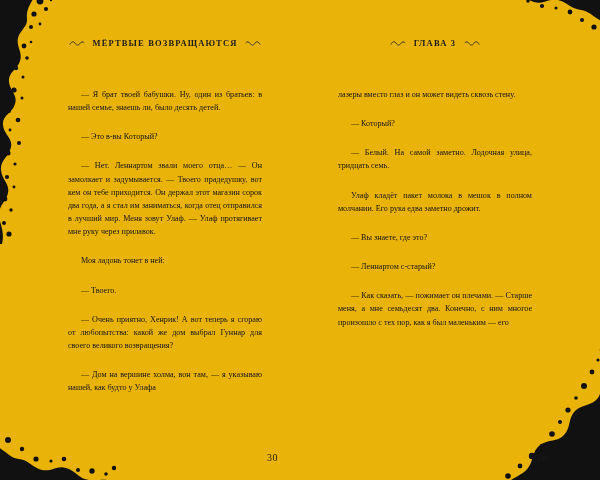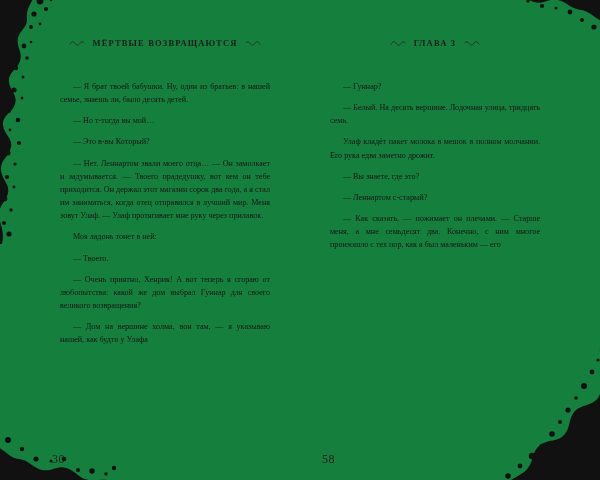--- a/index.html
+++ b/index.html
@@ -4,21 +4,21 @@
 <style>
   html, body {
     margin: 0;
     padding: 0;
     background: #ffffff;
   }
   #page {
     position: relative;
     width: 600px;
     height: 480px;
-    background: #15803d;
+    background: #eab308;
     overflow: hidden;
     font-family: "Liberation Serif", "DejaVu Serif", serif;
     color: #141414;
   }
 
   
   .grunge {
     position: absolute;
     pointer-events: none;
   }
@@ -70,29 +70,29 @@
   .textblock {
     flex: 1 1 auto;
     font-size: 8.1px;
     line-height: 13.15px;
     text-align: justify;
     text-justify: inter-word;
     hyphens: manual;
     -webkit-hyphens: manual;
   }
   .textblock p {
-    margin: 8px;
+    margin: 16px;
     text-indent: 13px;
   }
   .textblock p.noind { text-indent: 0; }
 
   
   .folio {
-    text-align: left;
-    font-size: 12px;
+    text-align: right;
+    font-size: 10px;
     letter-spacing: .5px;
     padding-top: 11px;
     height: 14px;
     color: #1a1a1a;
   }
 </style>
 </head>
 <body>
 
 <div id="page">
@@ -204,21 +204,20 @@
           <svg width="16" height="7" viewBox="0 0 16 7" xmlns="http://www.w3.org/2000/svg">
             <path d="M15,4.2 C13.6,1.2 11,1.1 9.8,3.4 C8.7,5.6 6.3,5.6 5,3.4 C3.9,1.5 2,1.4 1,2.6" fill="none" stroke="#2b2b2b" stroke-width="0.9" stroke-linecap="round"></path>
           </svg>
         </span>
       </div>
 
       <div class="head-rule"></div>
 
       <div class="textblock">
         <p>— Я брат твоей бабушки. Ну, один из братьев: в нашей семье, знаешь ли, было десять детей.</p>
-        <p>— Но т-тогда вы мой…</p>
         <p>— Это в-вы Который?</p>
         <p>— Нет. Леннартом звали моего отца… — Он замолкает и задумывается. — Твоего прадедушку, вот кем он тебе приходится. Он держал этот магазин сорок два года, а я стал им заниматься, когда отец отправился в лучший мир. Меня зовут Улаф. — Улаф протягивает мне руку через прилавок.</p>
         <p>Моя ладонь тонет в ней:</p>
         <p>— Твоего.</p>
         <p>— Очень приятно, Хенрик! А вот теперь я сгораю от любопытства: какой же дом выбрал Гуннар для своего великого возвращения?</p>
         <p>— Дом на вершине холма, вон там, — я указываю нашей, как будто у Улафа</p>
       </div>
 
       <div class="folio">30</div>
     </div>
@@ -235,22 +234,23 @@
         <span class="orn">
           <svg width="16" height="7" viewBox="0 0 16 7" xmlns="http://www.w3.org/2000/svg">
             <path d="M15,4.2 C13.6,1.2 11,1.1 9.8,3.4 C8.7,5.6 6.3,5.6 5,3.4 C3.9,1.5 2,1.4 1,2.6" fill="none" stroke="#2b2b2b" stroke-width="0.9" stroke-linecap="round"></path>
           </svg>
         </span>
       </div>
 
       <div class="head-rule"></div>
 
       <div class="textblock">
-        <p>— Гуннар?</p>
-        <p>— Белый. На десять вершине. Лодочная улица, тридцать семь.</p>
+        <p class="noind">лазеры вместо глаз и он может видеть сквозь стену.</p>
+        <p>— Который?</p>
+        <p>— Белый. На самой заметно. Лодочная улица, тридцать семь.</p>
         <p>Улаф кладёт пакет молока в мешок в полном молчании. Его рука едва заметно дрожит.</p>
         <p>— Вы знаете, где это?</p>
         <p>— Леннартом с-старый?</p>
         <p>— Как сказать, — пожимает он плечами. — Старше меня, а мне семьдесят два. Конечно, с ним многое произошло с тех пор, как я был маленьким — его</p>
       </div>
 
       <div class="folio">58</div>
     </div>
 
   </div>

